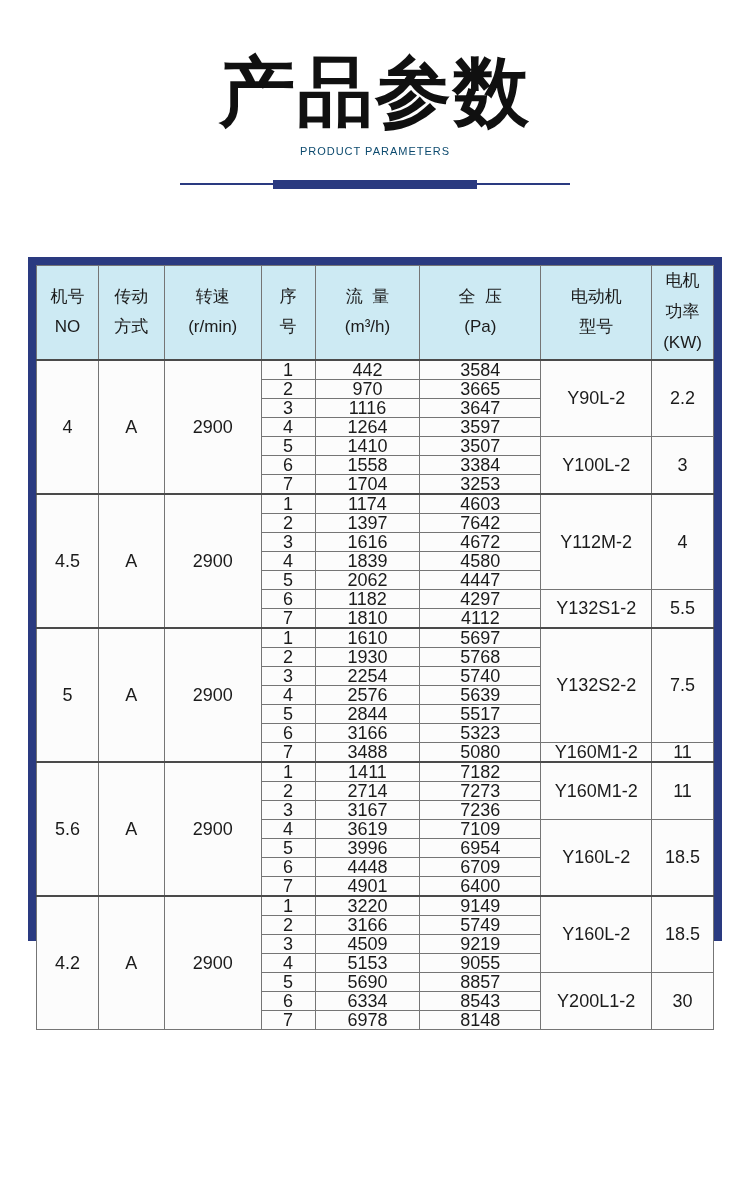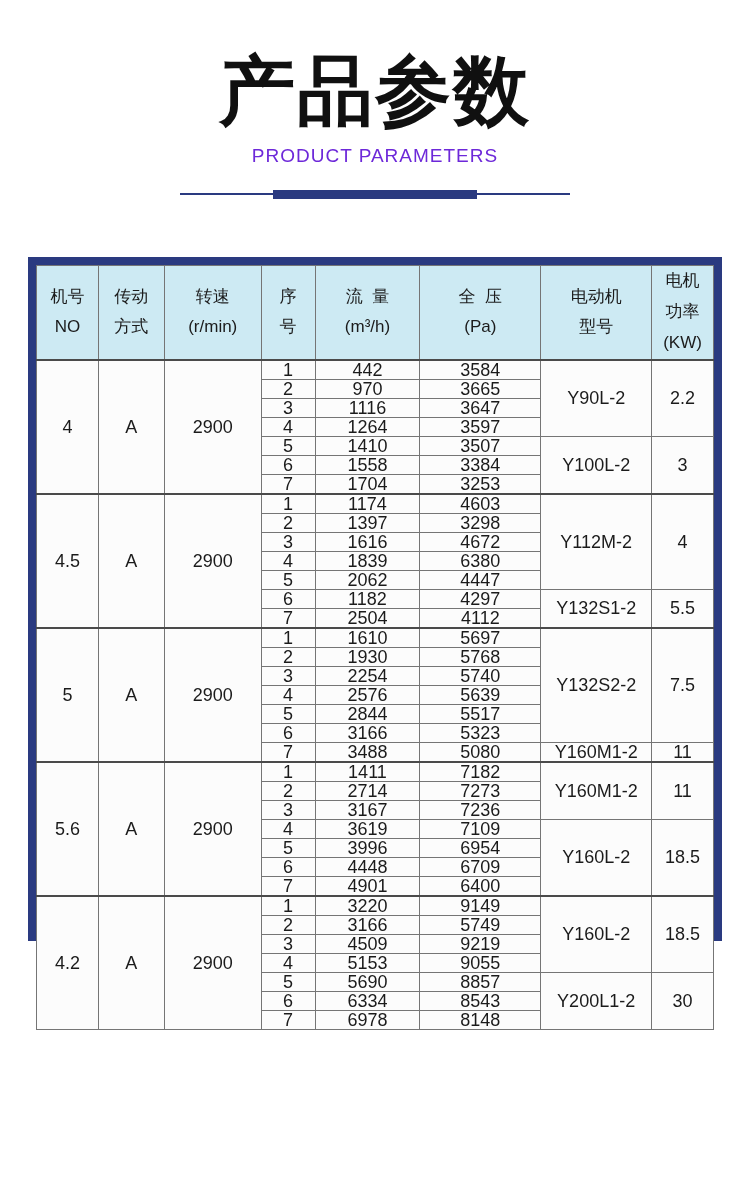--- a/index.html
+++ b/index.html
@@ -18,27 +18,27 @@
     overflow: hidden;
   }
   .page { position: relative; width: 750px; height: 1180px; background: #fff; }
 
   .page-title {
     margin: 0; padding-top: 52px;
     text-align: center;
     font-size: 76px; line-height: 1.05;
     font-weight: 900; letter-spacing: 2px;
     color: #101010;
-    font-family: Liberation Serif, serif;
+    font-family: Liberation Sans, sans-serif;
   }
   .page-subtitle {
     margin-top: 13px;
     text-align: center;
-    font-size: 19px; letter-spacing: 1px;
-    color: #6d28d9;
+    font-size: 11px; letter-spacing: 1px;
+    color: #0c4a6e;
   }
   .divider { position: relative; width: 390px; height: 9px; margin: 23px auto 0 auto; }
   .divider .line { position: absolute; left: 0; right: 0; top: 3px; height: 2px; background: var(--navy); }
   .divider .bar  { position: absolute; left: 50%; transform: translateX(-50%); top: 0; width: 204px; height: 9px; background: var(--navy); }
 
   .table-frame {
     position: absolute;
     left: 28px; top: 257px;
     width: 694px; height: 684px;
     border: 8px solid var(--navy);
@@ -183,47 +183,47 @@
             <td rowspan="7">2900</td>
             <td class="shade">1</td>
             <td class="shade">1174</td>
             <td class="shade">4603</td>
             <td rowspan="5">Y112M-2</td>
             <td rowspan="5" class="c-blue">4</td>
           </tr>
           <tr>
             <td>2</td>
             <td>1397</td>
-            <td>3298</td>
+            <td>7642</td>
           </tr>
           <tr>
             <td class="shade">3</td>
             <td class="shade">1616</td>
             <td class="shade">4672</td>
           </tr>
           <tr>
             <td>4</td>
             <td>1839</td>
-            <td>6380</td>
+            <td>4580</td>
           </tr>
           <tr>
             <td class="shade">5</td>
             <td class="shade">2062</td>
             <td class="shade">4447</td>
           </tr>
           <tr>
             <td>6</td>
             <td>1182</td>
             <td>4297</td>
             <td rowspan="2">Y132S1-2</td>
             <td rowspan="2" class="c-blue">5.5</td>
           </tr>
           <tr>
             <td class="shade">7</td>
-            <td class="shade">2504</td>
+            <td class="shade">1810</td>
             <td class="shade">4112</td>
           </tr>
           <tr class="block-start">
             <td rowspan="7" class="c-blue">5</td>
             <td rowspan="7">A</td>
             <td rowspan="7">2900</td>
             <td>1</td>
             <td>1610</td>
             <td>5697</td>
             <td rowspan="6">Y132S2-2</td>

